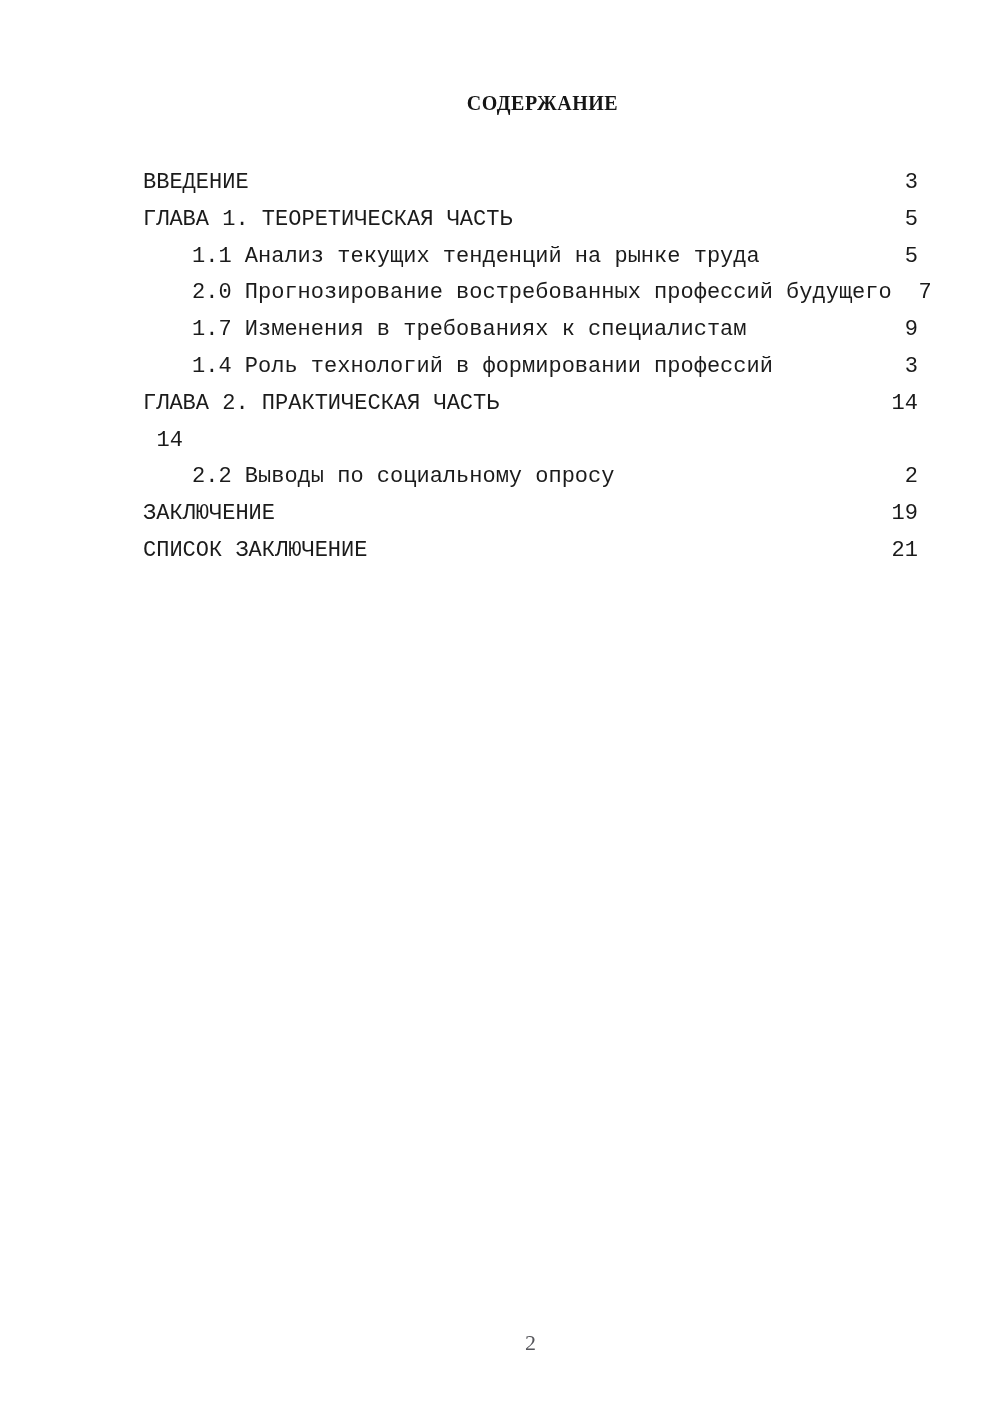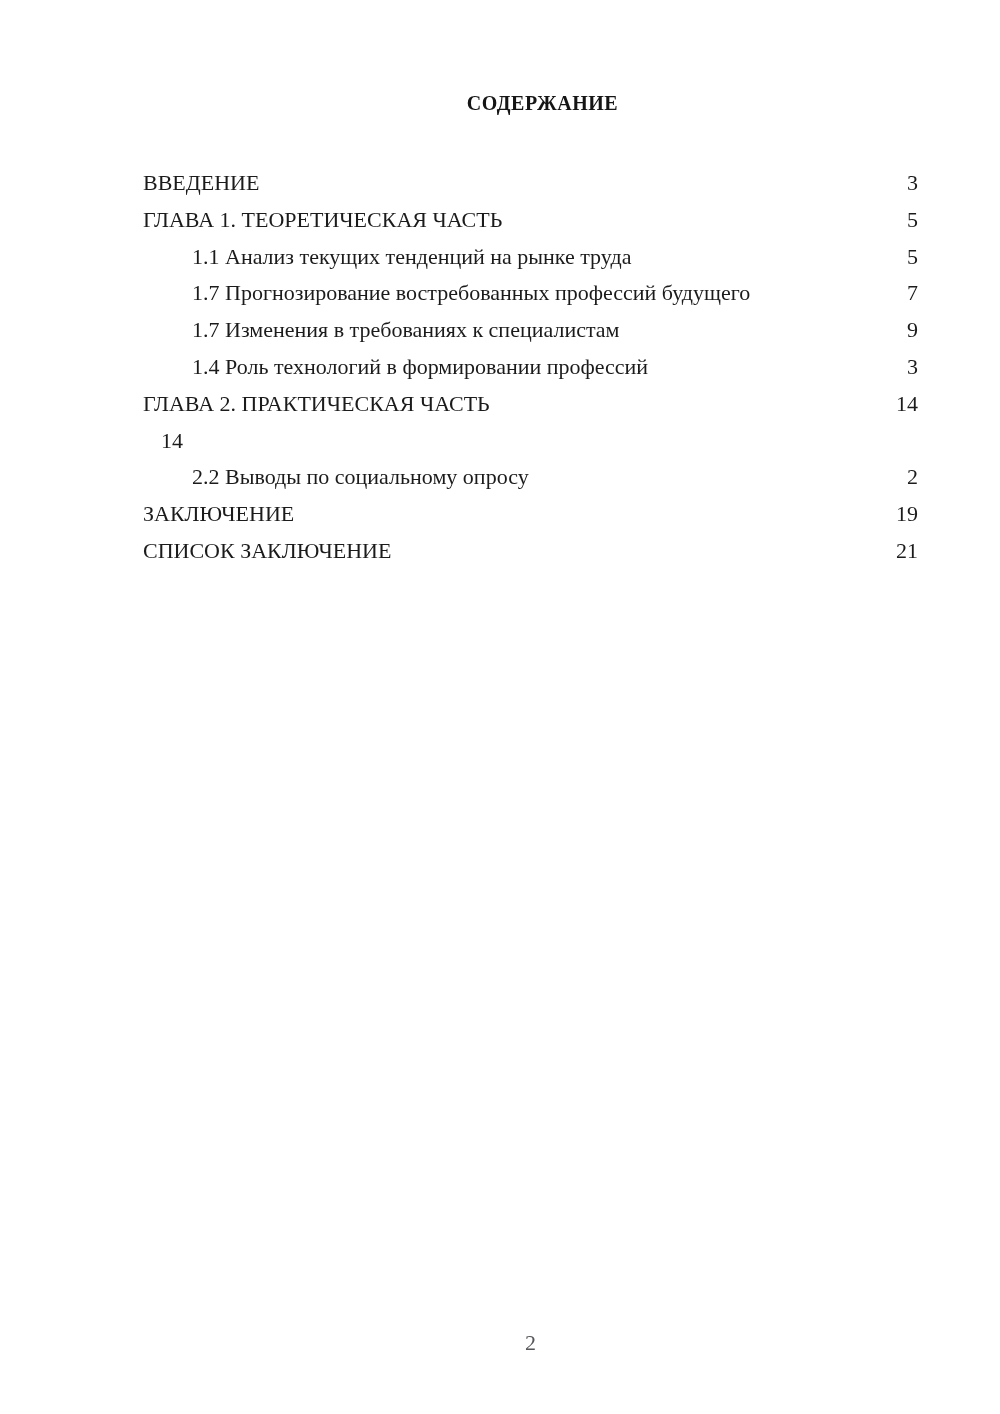--- a/index.html
+++ b/index.html
@@ -33,20 +33,21 @@
     top: 165px;
     left: 143px;
     width: 775px;
     font-size: 22px;
     line-height: 36.8px;
   }
   .toc-row {
     display: flex;
     justify-content: space-between;
     align-items: flex-end;
+    font-family: Liberation Mono, monospace;
   }
   .toc-row .toc-label {
     white-space: nowrap;
   }
   .toc-row.sub .toc-label {
     padding-left: 49px;
   }
   .toc-row .toc-page {
     text-align: right;
     min-width: 40px;
@@ -79,21 +80,21 @@
       <span class="toc-label">ГЛАВА 1. ТЕОРЕТИЧЕСКАЯ ЧАСТЬ</span>
       <span class="toc-page">5</span>
     </div>
 
     <div class="toc-row sub">
       <span class="toc-label">1.1 Анализ текущих тенденций на рынке труда</span>
       <span class="toc-page">5</span>
     </div>
 
     <div class="toc-row sub">
-      <span class="toc-label">1.7 Прогнозирование востребованных профессий будущего</span>
+      <span class="toc-label">2.0 Прогнозирование востребованных профессий будущего</span>
       <span class="toc-page">7</span>
     </div>
 
     <div class="toc-row sub">
       <span class="toc-label">1.7 Изменения в требованиях к специалистам</span>
       <span class="toc-page">9</span>
     </div>
 
     <div class="toc-row sub">
       <span class="toc-label">1.4 Роль технологий в формировании профессий</span>

